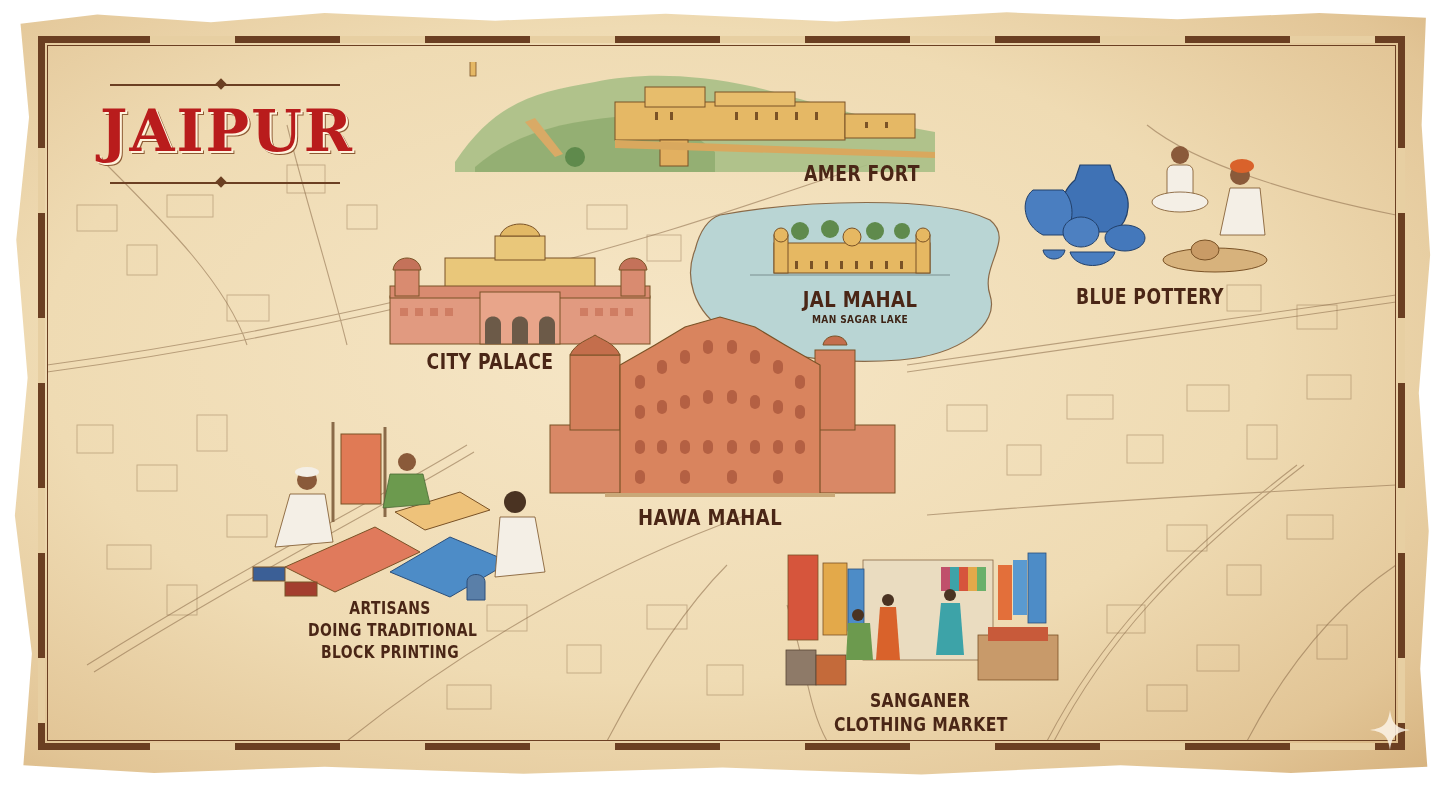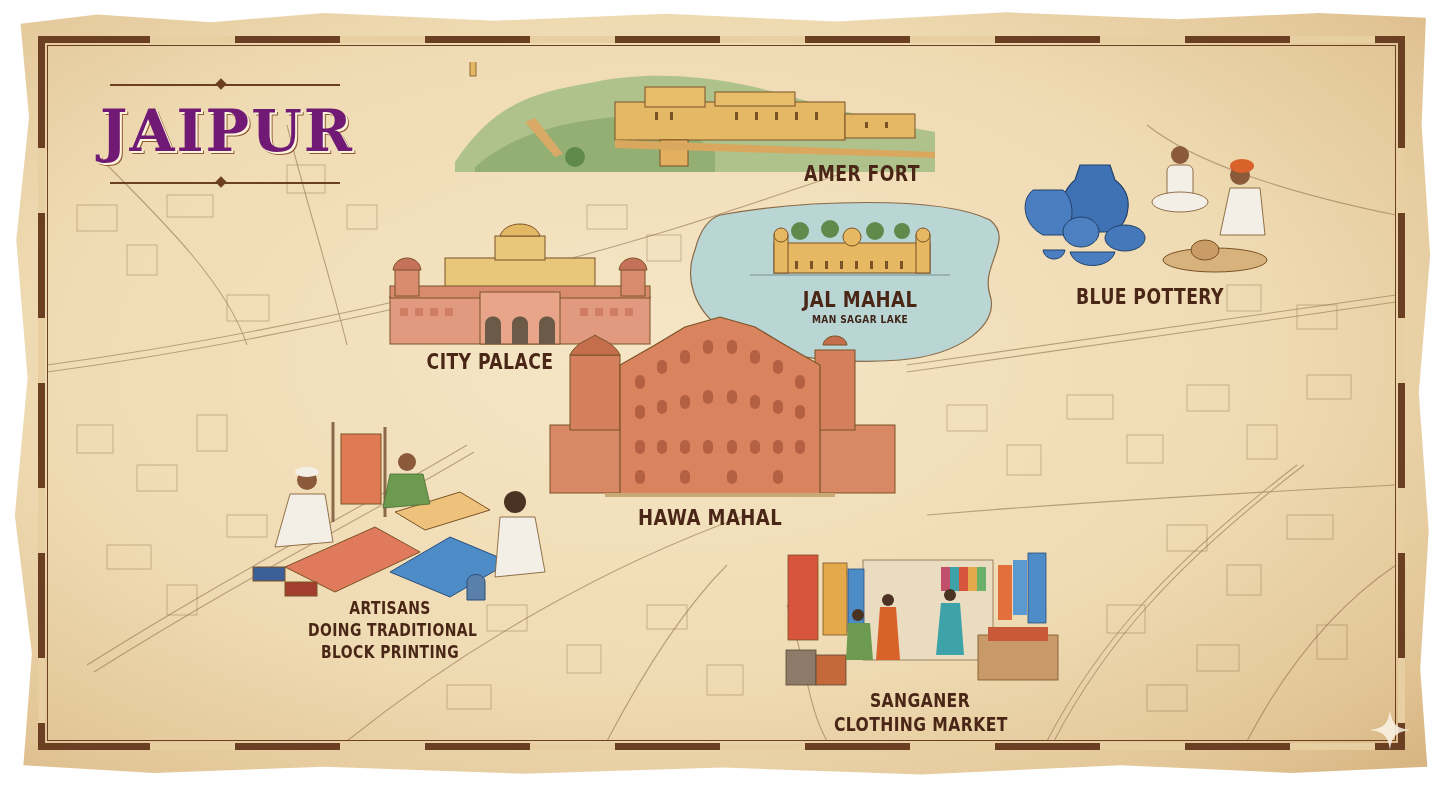--- a/index.html
+++ b/index.html
@@ -17,21 +17,21 @@
   .frame-inner { position: absolute; left: 47px; top: 45px; width: 1349px; height: 696px; border: 1.5px solid #6b3f22; box-sizing: border-box; }
   .frame-dash-h { position: absolute; height: 7px; background: repeating-linear-gradient(90deg, transparent 0 105px, #e7cfa2 105px 190px); }
   .frame-dash-v { position: absolute; width: 7px; background: repeating-linear-gradient(180deg, transparent 0 105px, #e7cfa2 105px 170px); }
 
   .streets { position: absolute; left: 47px; top: 45px; width: 1349px; height: 696px; }
 
   .title-block { position: absolute; left: 100px; top: 78px; width: 250px; height: 106px; }
   .title-rule { position: absolute; left: 10px; width: 230px; height: 2px; background: #6b3f22; }
   .title-rule .diamond { position: absolute; left: 107px; top: -4px; width: 8px; height: 8px; background: #6b3f22; transform: rotate(45deg); }
   .title-text { position: absolute; left: 0; top: 18px; width: 250px; text-align: center;
-    font-family: "DejaVu Serif", serif; font-weight: bold; font-size: 58px; letter-spacing: 2px; color: #701a75;
+    font-family: "DejaVu Serif", serif; font-weight: bold; font-size: 58px; letter-spacing: 2px; color: #b91c1c;
     text-shadow: 2px 2px 0 #fff3dc, 3px 3px 0 #8d5a34; line-height: 70px; }
 
   .label { position: absolute; font-family: "DejaVu Sans", sans-serif; font-weight: bold; color: #4a2616;
     text-align: center; letter-spacing: 0.5px; white-space: nowrap; transform: scaleX(0.82); transform-origin: center; }
   .label.sub { font-size: 11px; color: #3e2416; }
 
   .illus { position: absolute; }
 </style>
 </head>
 <body>

